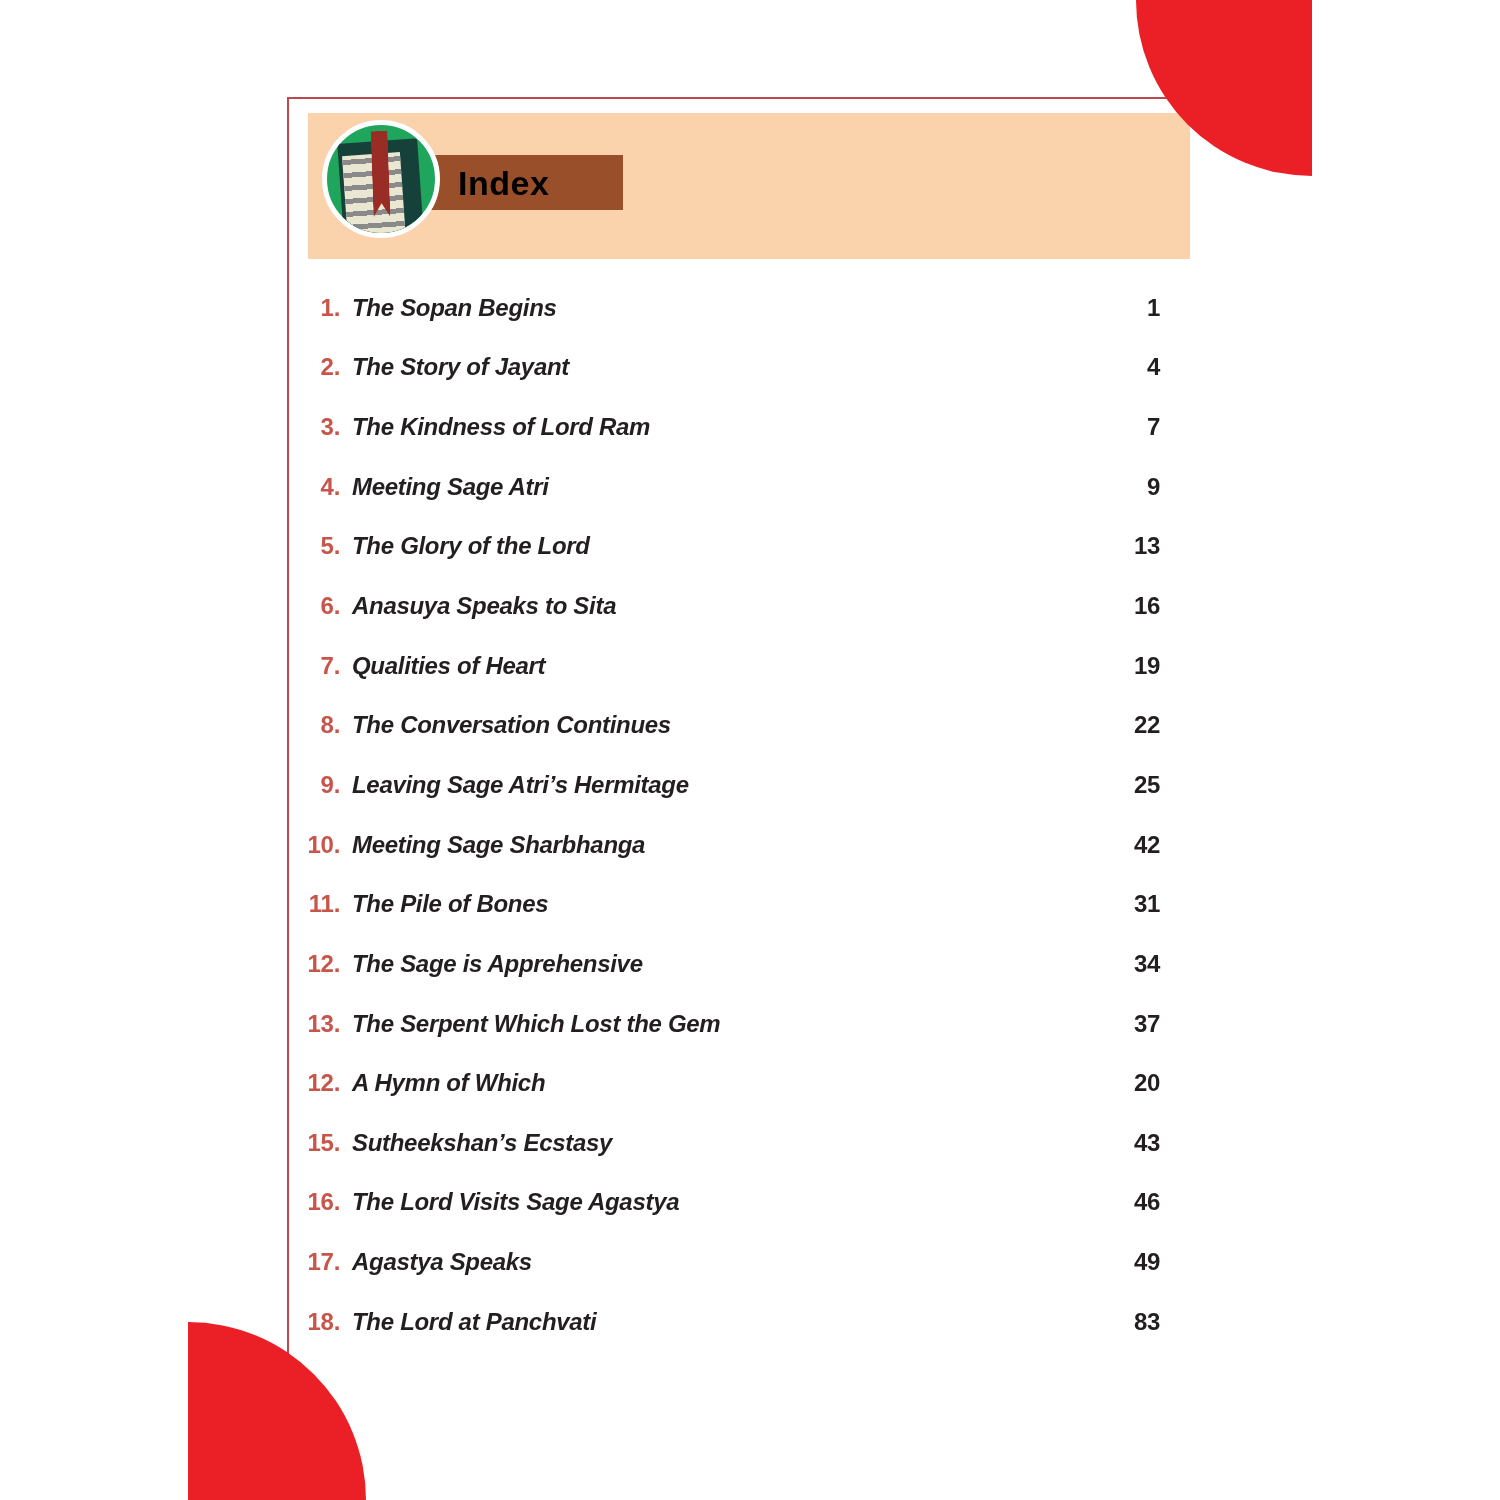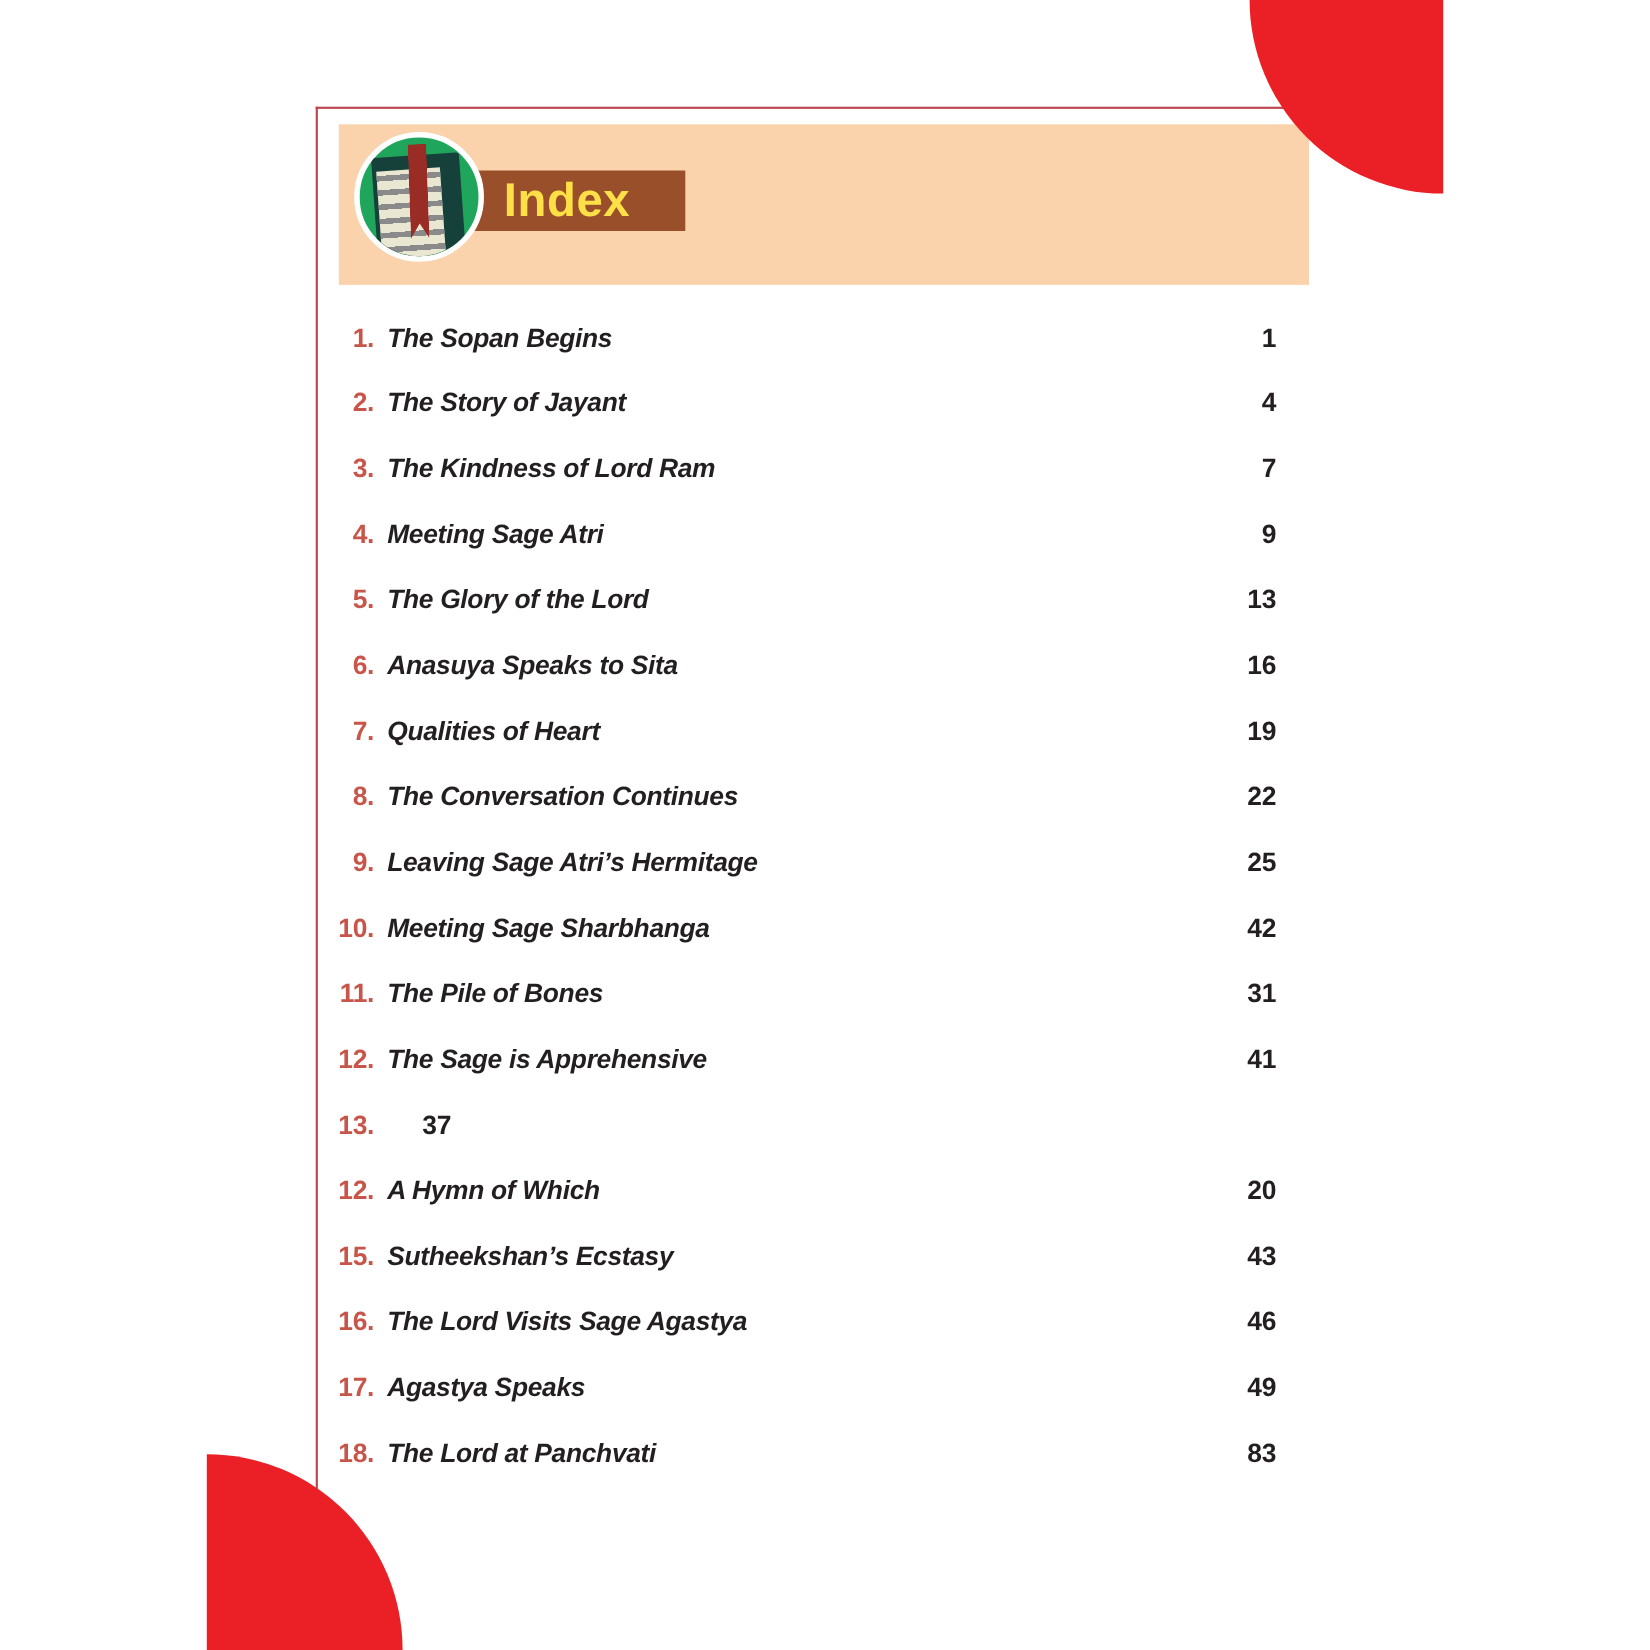--- a/index.html
+++ b/index.html
@@ -32,21 +32,21 @@
     position:absolute;left:308px;top:113px;width:882px;height:146px;
     background:var(--banner-peach);z-index:1;
   }
   
   .title-box{
     position:absolute;left:430px;top:155px;width:193px;height:55px;
     background:var(--title-box-brown);z-index:2;
     display:flex;align-items:center;
   }
   .title-box span{
-    padding-left:28px;color:#fde047;font-size:43px;font-weight:bold;
+    padding-left:28px;color:#000000;font-size:34px;font-weight:bold;
     letter-spacing:0.5px;line-height:1;
   }
   
   .icon-circle{
     position:absolute;left:322px;top:120px;width:118px;height:118px;
     box-sizing:border-box;border:5px solid #ffffff;border-radius:50%;
     background:var(--icon-circle-green);overflow:hidden;z-index:3;
   }
   .book-cover{
     position:absolute;left:14px;top:16px;width:80px;height:110px;
@@ -175,25 +175,26 @@
 
   <div class="row">
     <span class="num">11.</span>
     <span class="title">The Pile of Bones</span>
     <span class="pageno">31</span>
   </div>
 
   <div class="row">
     <span class="num">12.</span>
     <span class="title">The Sage is Apprehensive</span>
-    <span class="pageno">41</span>
+    <span class="pageno">34</span>
   </div>
 
   <div class="row">
     <span class="num">13.</span>
+    <span class="title">The Serpent Which Lost the Gem</span>
     <span class="pageno">37</span>
   </div>
 
   <div class="row">
     <span class="num">12.</span>
     <span class="title">A Hymn of Which</span>
     <span class="pageno">20</span>
   </div>
 
   <div class="row">

